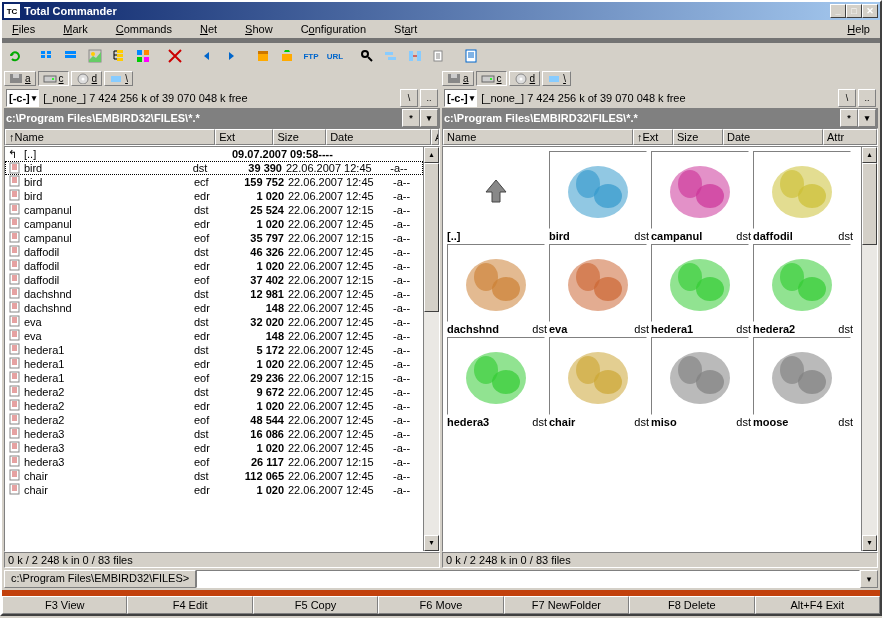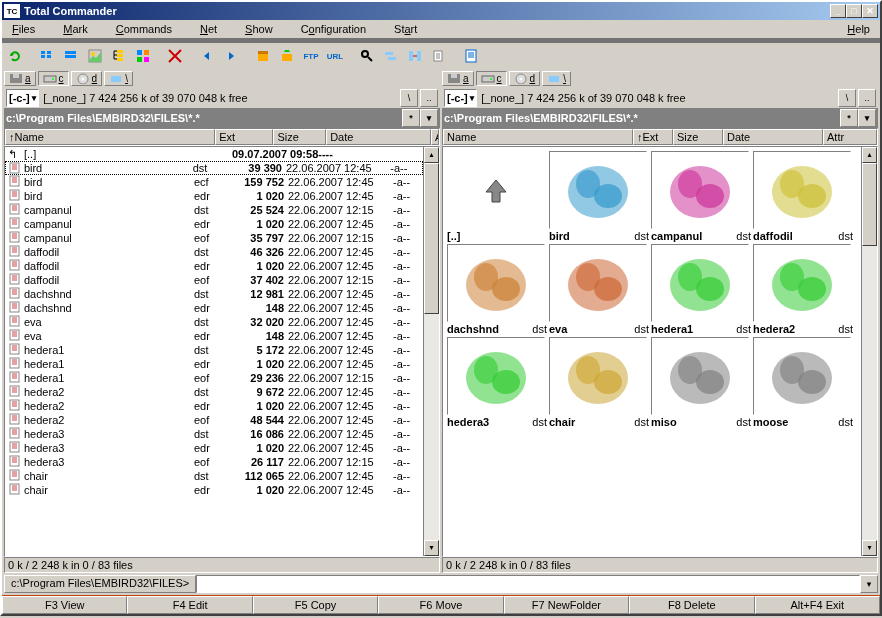--- a/index.html
+++ b/index.html
@@ -50,21 +50,21 @@
 .thumb { width: 100px; }
 .thumb-box { width: 98px; height: 78px; border: 1px solid; border-color: #808080 #fff #fff #808080; background: #fff; display: flex; align-items: center; justify-content: center; font-size: 36px; color: #888; overflow: hidden; }
 .thumb-box.nb { border: none; }
 .thumb-lbl { display: flex; font-size: 11px; padding-top: 1px; }
 .thumb-name { flex: 1; font-weight: bold; overflow: hidden; }
 .thumb-ext { color: #000; }
 .status-row { padding: 1px 3px; border: 1px solid; border-color: #808080 #fff #fff #808080; background: #d4d0c8; }
 .cmd-row { display: flex; padding: 2px; gap: 0; }
 .cmd-label { background: #d4d0c8; border: 1px solid; border-color: #fff #808080 #808080 #fff; padding: 1px 6px; font-size: 11px; }
 .cmd-input { flex: 1; border: 1px solid; border-color: #808080 #fff #fff #808080; background: #fff; height: 18px; padding: 0 3px; font-size: 11px; }
-.fn-row { display: flex; border-top: 1px solid #c2410c; }
+.fn-row { display: flex; border-top: 6px solid #c2410c; }
 .fn-btn { flex: 1; border: 1px solid; border-color: #fff #808080 #808080 #fff; background: #d4d0c8; padding: 2px; text-align: center; font-size: 11px; cursor: pointer; }
 svg { display: block; }
 </style>
 </head>
 <body>
 
 <div class="window">
   <div class="titlebar">
     <span class="titlebar-icon">TC</span>
     <span class="titlebar-text">Total Commander</span>

